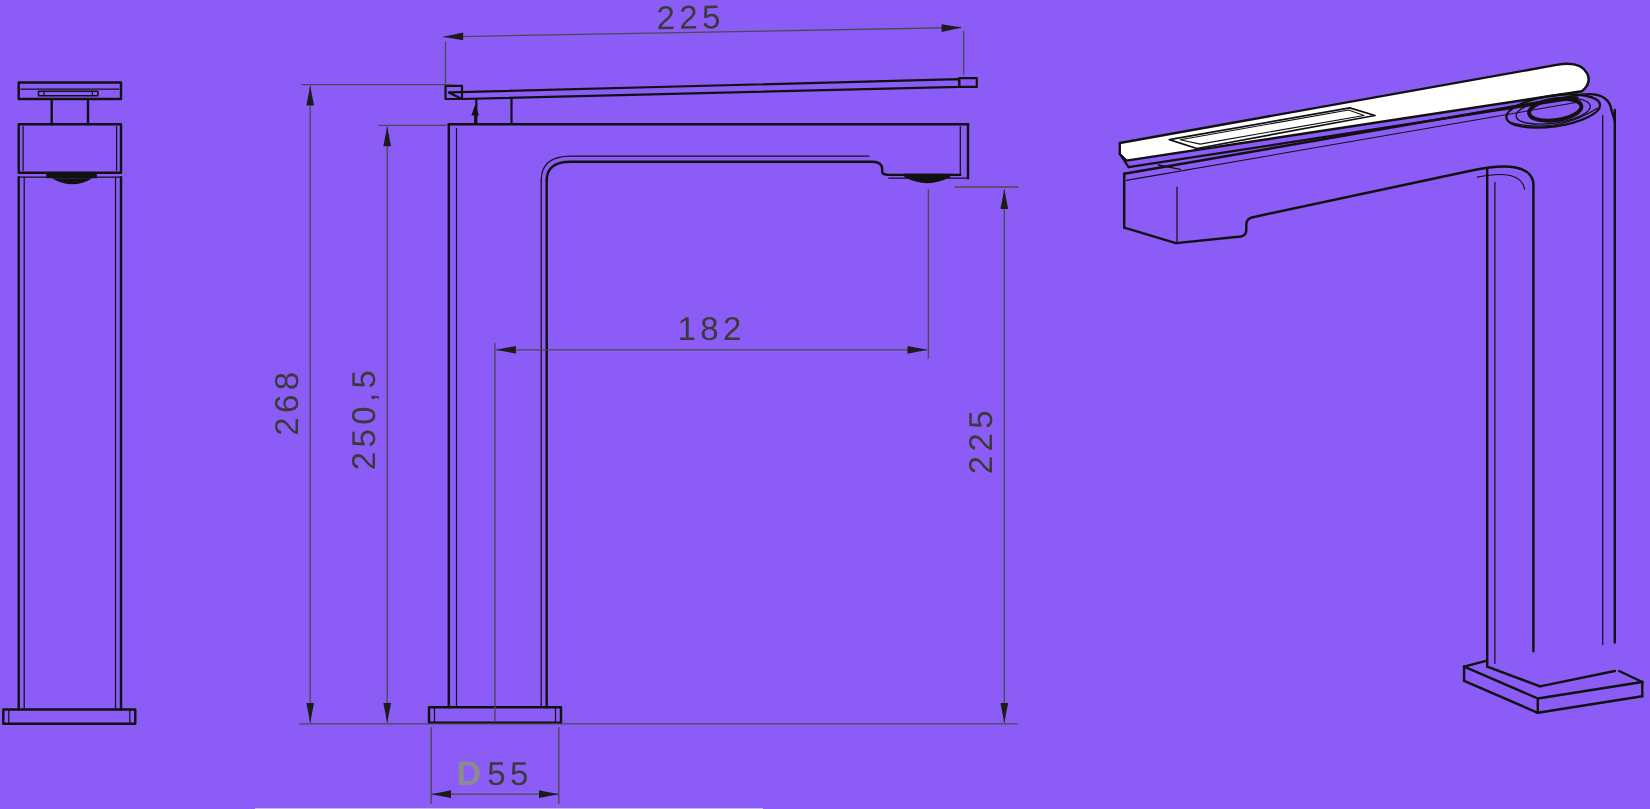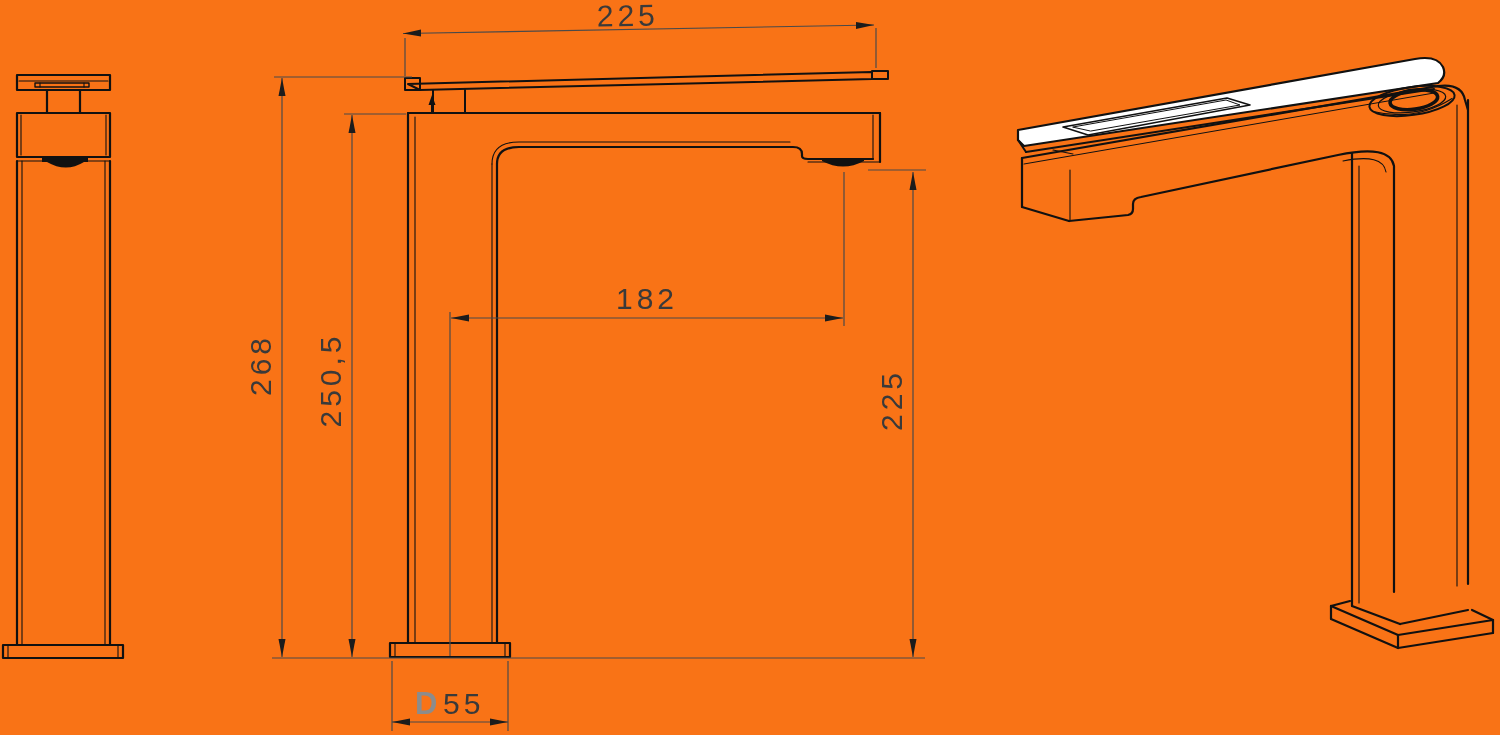--- a/index.html
+++ b/index.html
@@ -1,16 +1,16 @@
 <!DOCTYPE html>
 <html><head>
 <meta charset="utf-8">
 <style>
   html,body{margin:0;padding:0;background:#ffffff;}
-  .canvas{position:relative;width:1500px;height:735px;background:#f97316;overflow:hidden;}
+  .canvas{position:relative;width:1500px;height:735px;background:#8b5cf6;overflow:hidden;}
   svg{position:absolute;left:0;top:0;}
   text{font-family:"Liberation Sans","DejaVu Sans",sans-serif;fill:#3a3a3a;}
   .dimtxt{font-size:30px;letter-spacing:4px;}
   .dtxt-bold{font-size:31px;font-weight:bold;fill:#8c8c8c;letter-spacing:2px;}
 </style>
 </head>
 <body>
 
 <div class="canvas">
 <svg width="1500" height="735" viewBox="0 0 1500 735" xmlns="http://www.w3.org/2000/svg">

